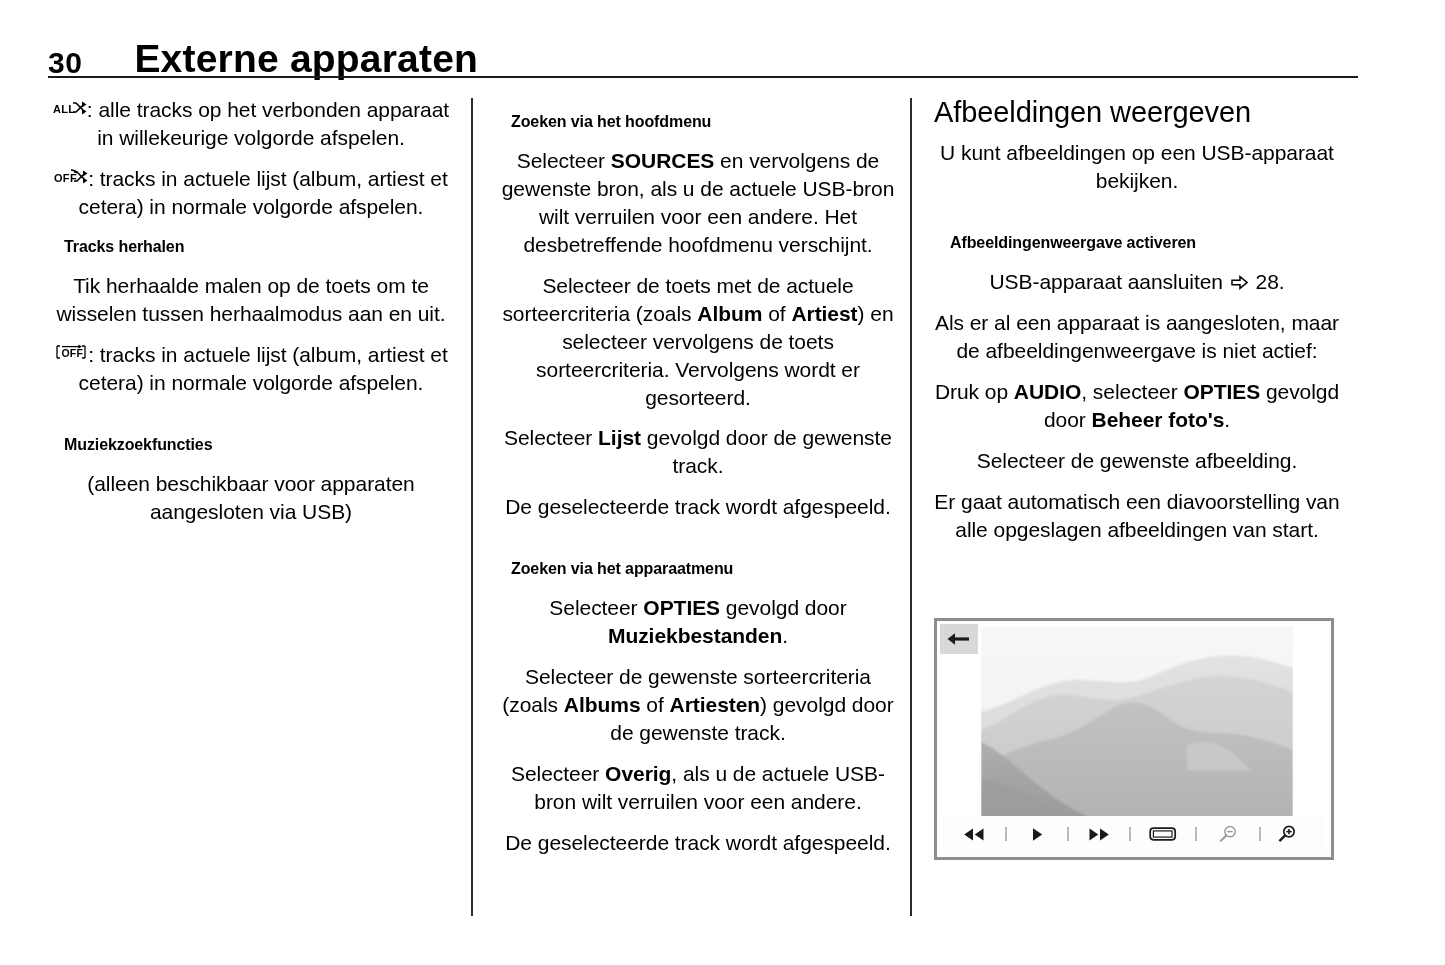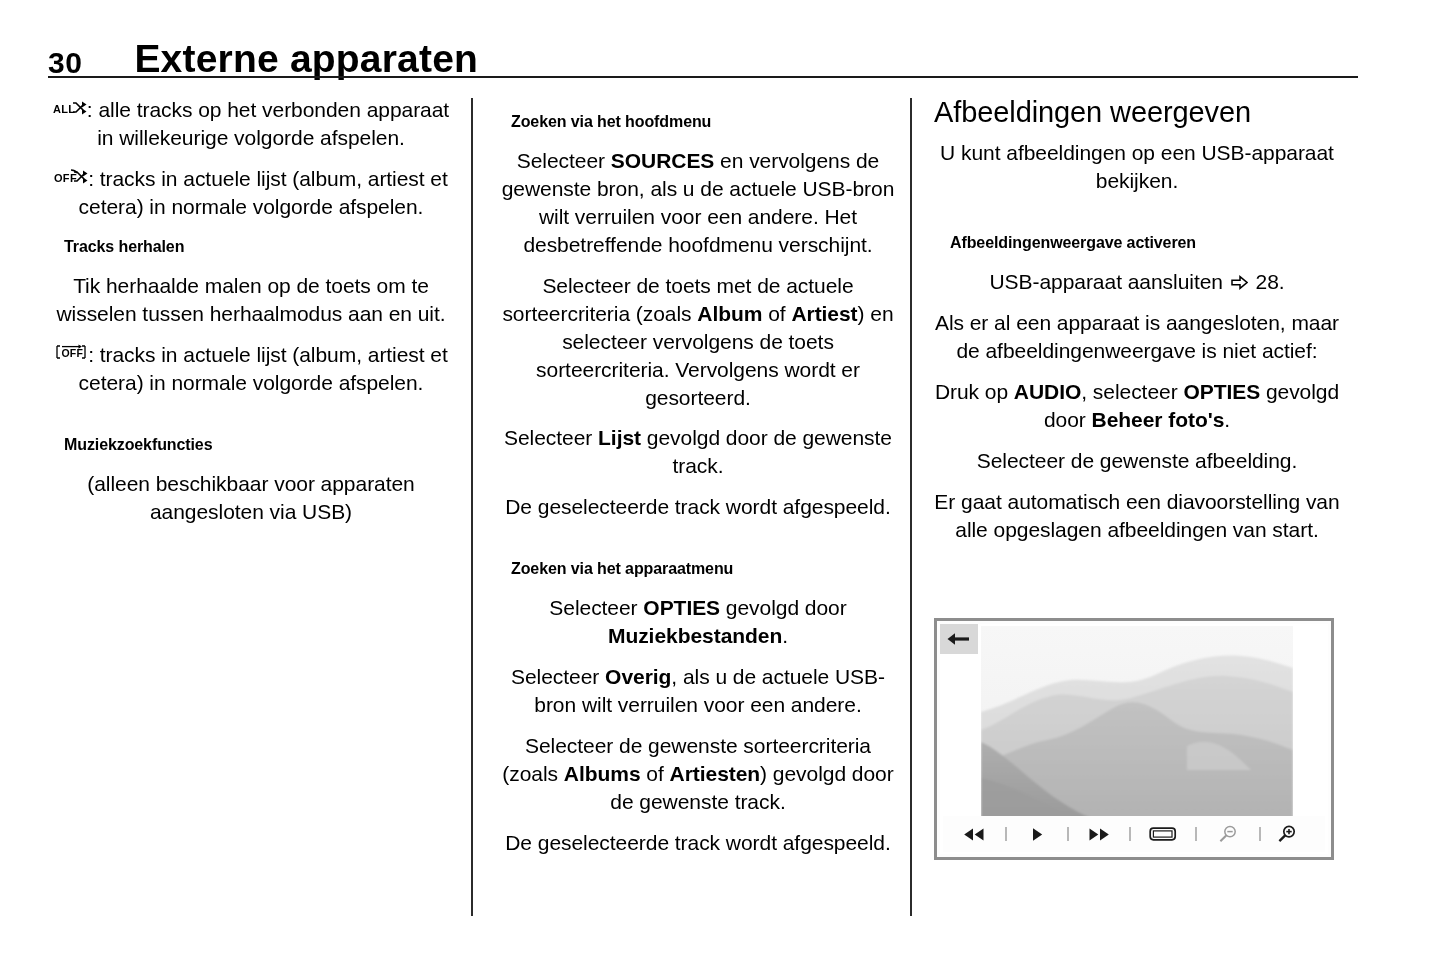--- a/index.html
+++ b/index.html
@@ -249,23 +249,23 @@
     <p class="body"><span>Selecteer de toets met de actuele sorteercriteria (zoals </span><b>Album</b><span> of </span><b>Artiest</b><span>) en selecteer vervolgens de toets sorteercriteria. Vervolgens wordt er gesorteerd.</span></p>
 
     <p class="body"><span>Selecteer </span><b>Lijst</b><span> gevolgd door de gewenste track.</span></p>
 
     <p class="body">De geselecteerde track wordt afgespeeld.</p>
 
     <div class="spacer-sm"></div>
     <h2 class="h2">Zoeken via het apparaatmenu</h2>
     <p class="body" style="margin-top:3px"><span>Selecteer </span><b>OPTIES</b><span> gevolgd door </span><b>Muziekbestanden</b><span>.</span></p>
 
+    <p class="body"><span>Selecteer de gewenste sorteercriteria (zoals </span><b>Albums</b><span> of </span><b>Artiesten</b><span>) gevolgd door de gewenste track.</span></p>
+
     <p class="body"><span>Selecteer </span><b>Overig</b><span>, als u de actuele USB-bron wilt verruilen voor een andere.</span></p>
-
-    <p class="body"><span>Selecteer de gewenste sorteercriteria (zoals </span><b>Albums</b><span> of </span><b>Artiesten</b><span>) gevolgd door de gewenste track.</span></p>
 
     <p class="body">De geselecteerde track wordt afgespeeld.</p>
   </div>
 
   <div class="col col-3">
 
     <h1 class="h1">Afbeeldingen weergeven</h1>
     <p class="body">U kunt afbeeldingen op een USB-apparaat bekijken.</p>
 
     <div class="spacer-sm"></div>

